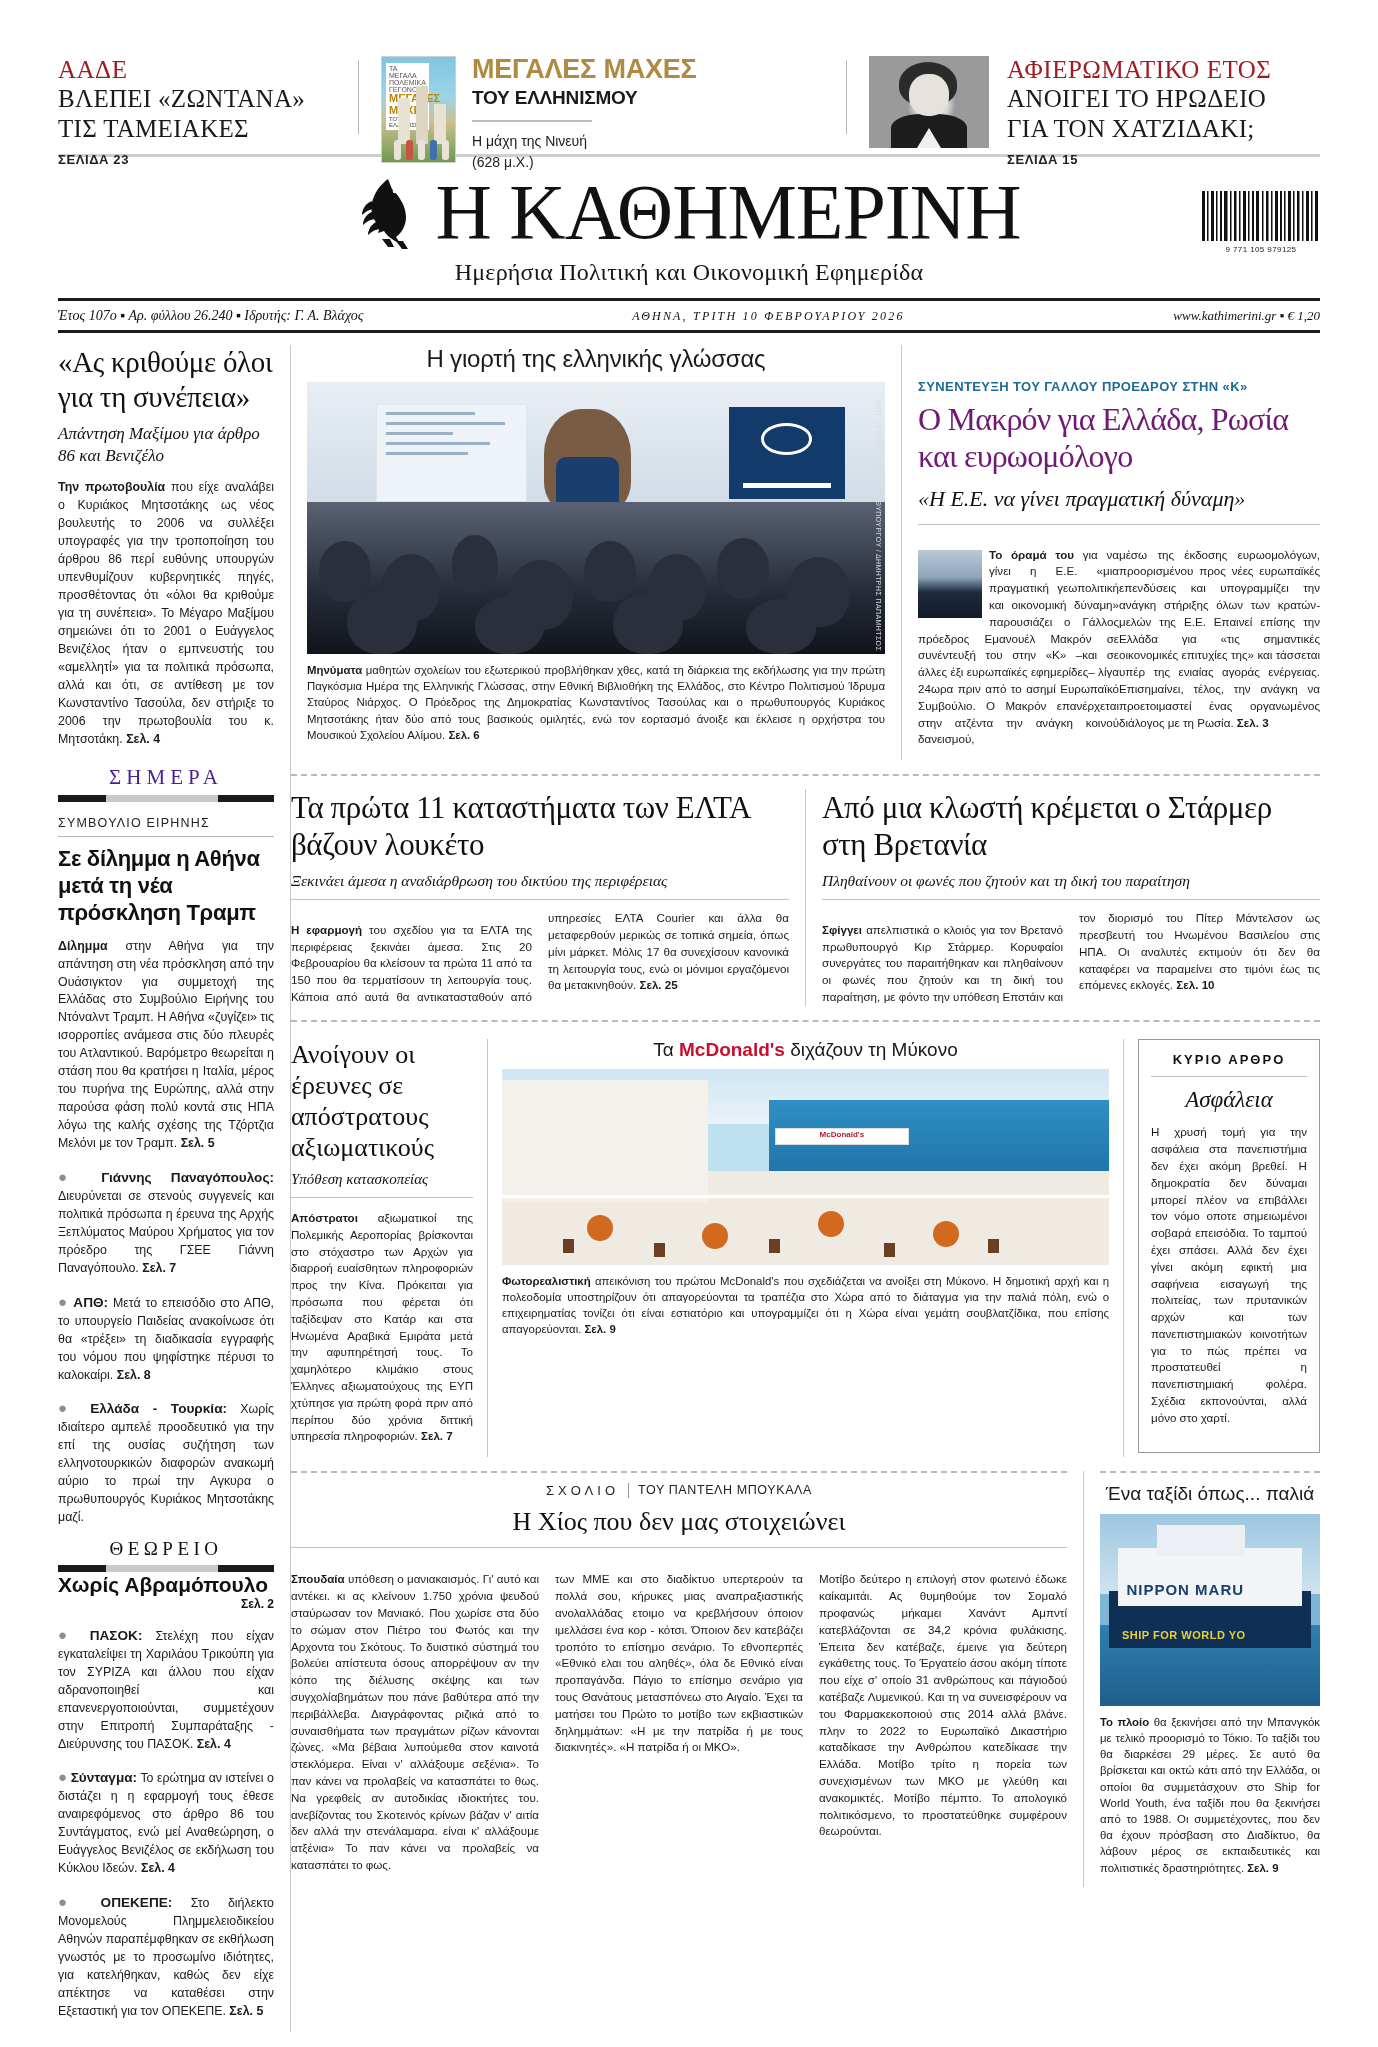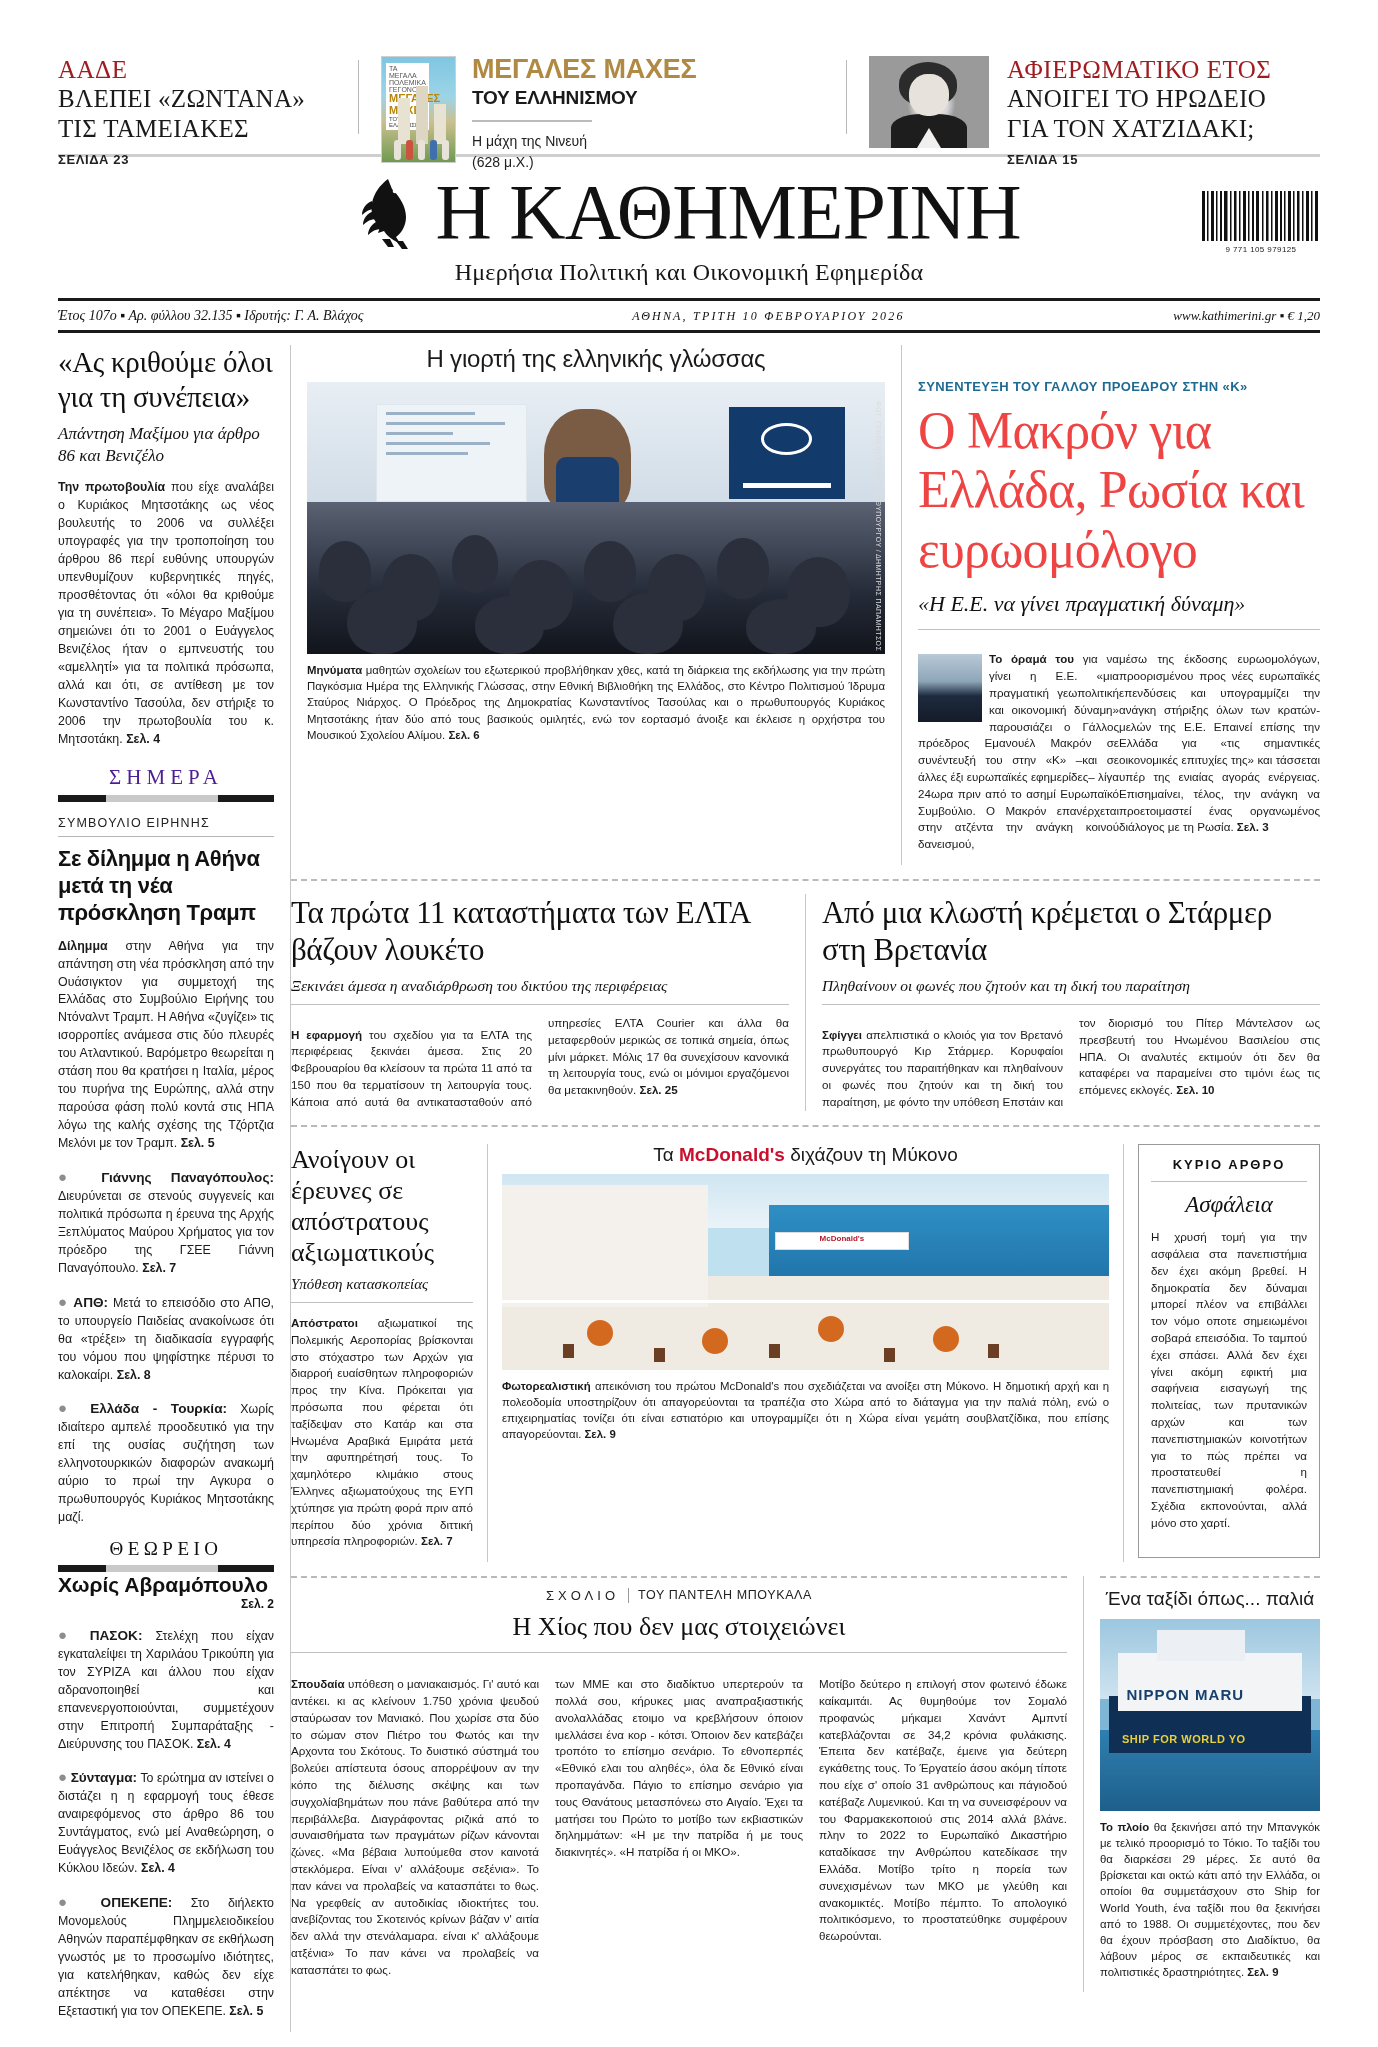--- a/index.html
+++ b/index.html
@@ -281,21 +281,21 @@
           <rect x="109" y="0" width="1.5" height="50"></rect>
             <rect x="113" y="0" width="3" height="50"></rect>
         </g>
       </svg>
       <div class="bc-num">9 771 105 979125</div>
     </div>
 
     <div class="mh-tag">Ημερήσια Πολιτική και Οικονομική Εφημερίδα</div>
     <div class="mh-rule"></div>
     <div class="mh-meta">
-      <div class="meta-l">Έτος 107ο ▪ Αρ. φύλλου 32.135 ▪ Ιδρυτής: Γ. Α. Βλάχος</div>
+      <div class="meta-l">Έτος 107ο ▪ Αρ. φύλλου 26.240 ▪ Ιδρυτής: Γ. Α. Βλάχος</div>
       <div class="meta-c">ΑΘΗΝΑ, ΤΡΙΤΗ 10 ΦΕΒΡΟΥΑΡΙΟΥ 2026</div>
       <div class="meta-r">www.kathimerini.gr ▪ € 1,20</div>
     </div>
     <div class="mh-rule2"></div>
   </div>
 
   <div class="grid">
 
     <div class="col-l">
       <div class="lead-h">«Ας κριθούμε όλοι για τη συνέπεια»</div>
@@ -392,21 +392,21 @@
           </div>
           <p class="cap">
             <b>Μηνύματα</b><span> μαθητών σχολείων του εξωτερικού προβλήθηκαν χθες, κατά τη διάρκεια της εκδήλωσης για την πρώτη Παγκόσμια Ημέρα της Ελληνικής Γλώσσας, στην Εθνική Βιβλιοθήκη της Ελλάδος, στο Κέντρο Πολιτισμού Ίδρυμα Σταύρος Νιάρχος. Ο Πρόεδρος της Δημοκρατίας Κωνσταντίνος Τασούλας και ο πρωθυπουργός Κυριάκος Μητσοτάκης ήταν δύο από τους βασικούς ομιλητές, ενώ τον εορτασμό άνοιξε και έκλεισε η ορχήστρα του Μουσικού Σχολείου Αλίμου. </span><b>Σελ. 6</b>
           </p>
         </div>
 
         <div class="vrule"></div>
 
         <div class="col-r">
           <div style="font-family:'Liberation Sans',sans-serif;font-weight:700;font-size:13px;color:#1f6a92;letter-spacing:.4px;margin-top:34px;">ΣΥΝΕΝΤΕΥΞΗ ΤΟΥ ΓΑΛΛΟΥ ΠΡΟΕΔΡΟΥ ΣΤΗΝ «Κ»</div>
-          <div style="font-family:'Liberation Serif',serif;font-size:52px;line-height:1.14;color:#ef4444;margin-top:7px;letter-spacing:-.8px;">Ο Μακρόν για Ελλάδα, Ρωσία και ευρωομόλογο</div>
+          <div style="font-family:'Liberation Serif',serif;font-size:32px;line-height:1.14;color:#701a75;margin-top:7px;letter-spacing:-.8px;">Ο Μακρόν για Ελλάδα, Ρωσία και ευρωομόλογο</div>
           <div style="font-family:'Liberation Serif',serif;font-style:italic;font-size:22px;color:#111;margin-top:12px;">«Η Ε.Ε. να γίνει πραγματική δύναμη»</div>
           <div class="hl-sub-rule" style="margin-top:12px;"></div>
           <div style="display:flex; ">
             <div style="flex:1;">
               <p class="mini-txt">
                 <span style="float:left;margin:3px 7px 2px 0;width:64px;height:68px;display:block;
                    background:linear-gradient(180deg,#b9c9d6 0%,#8ea6ba 40%,#1d2a3e 62%,#141b28 100%);"></span>
                 <b>Το όραμά του</b><span> για να γίνει η Ε.Ε. «μια πραγματική γεωπολιτική και οικονομική δύναμη» παρουσιάζει ο Γάλλος πρόεδρος Εμανουέλ Μακρόν σε συνέντευξή του στην «Κ» –και σε άλλες έξι ευρωπαϊκές εφημερίδες– λίγα 24ωρα πριν από το ασημί Ευρωπαϊκό Συμβούλιο. Ο Μακρόν επανέρχεται στην ατζέντα την ανάγκη κοινού δανεισμού, </span>
               </p>
             </div>

